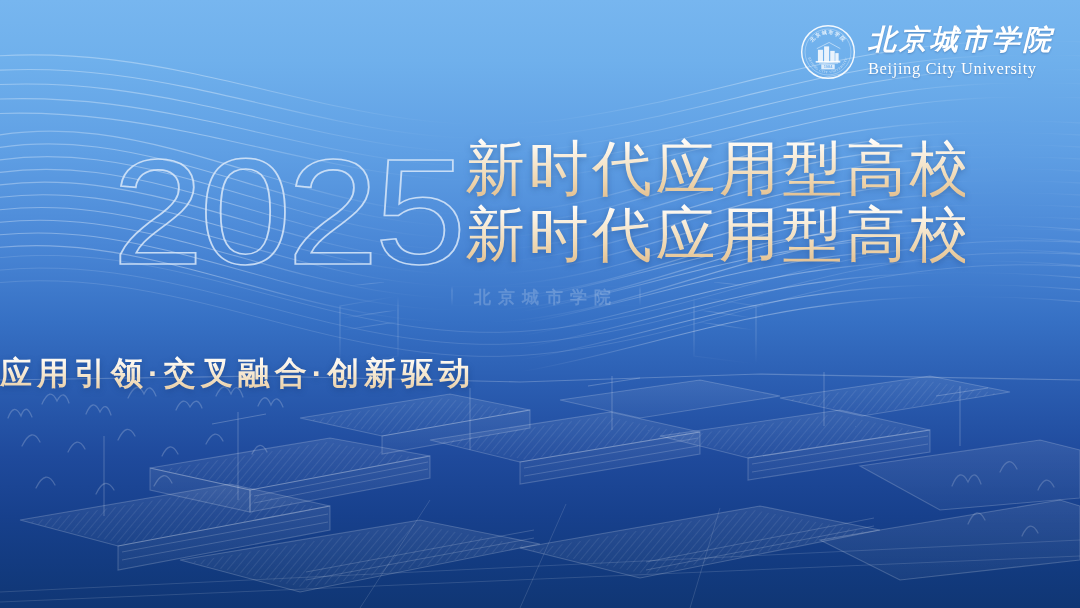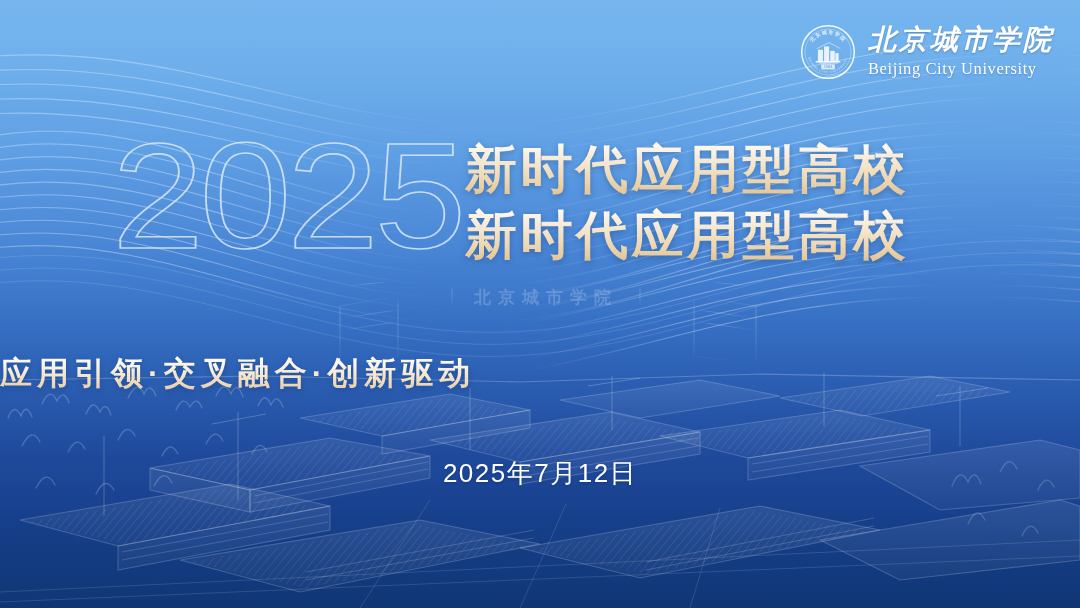--- a/index.html
+++ b/index.html
@@ -81,37 +81,37 @@
     letter-spacing: 0.6px;
     color: #ffffff;
     text-shadow: 0 1px 2px rgba(12,48,104,0.28);
     white-space: nowrap;
   }
 
   
   .year-wrap {
     position: absolute;
     left: 112px;
-    top: 136px;
+    top: 152px;
     width: 350px;
     height: 126px;
   }
   .year-svg { width: 100%; height: 100%; display: block; }
 
   
   .title-block {
     position: absolute;
     left: 465px;
     top: 136px;
     width: 500px;
   }
   .title-line {
     font-family: "Liberation Sans", "DejaVu Sans", sans-serif;
-    font-size: 52px;
-    font-weight: 700;
+    font-size: 60px;
+    font-weight: 400;
     letter-spacing: 3.5px;
     line-height: 66px;
     white-space: nowrap;
     background: linear-gradient(180deg,
         #ffffff 0%,
         #fbf3e6 22%,
         #f3e2c6 48%,
         #ecd2a9 72%,
         #dfba8a 100%);
     -webkit-background-clip: text;
@@ -455,15 +455,14 @@
     </svg>
   </div>
 
   <div class="title-block">
     <div class="title-line">新时代应用型高校</div>
     <div class="title-line">新时代应用型高校</div>
   </div>
 
   <div class="slogan">应用引领·交叉融合·创新驱动</div>
 
-  <div class="date">2025年7月12日</div>
 
 </div>
 
 </body></html>

